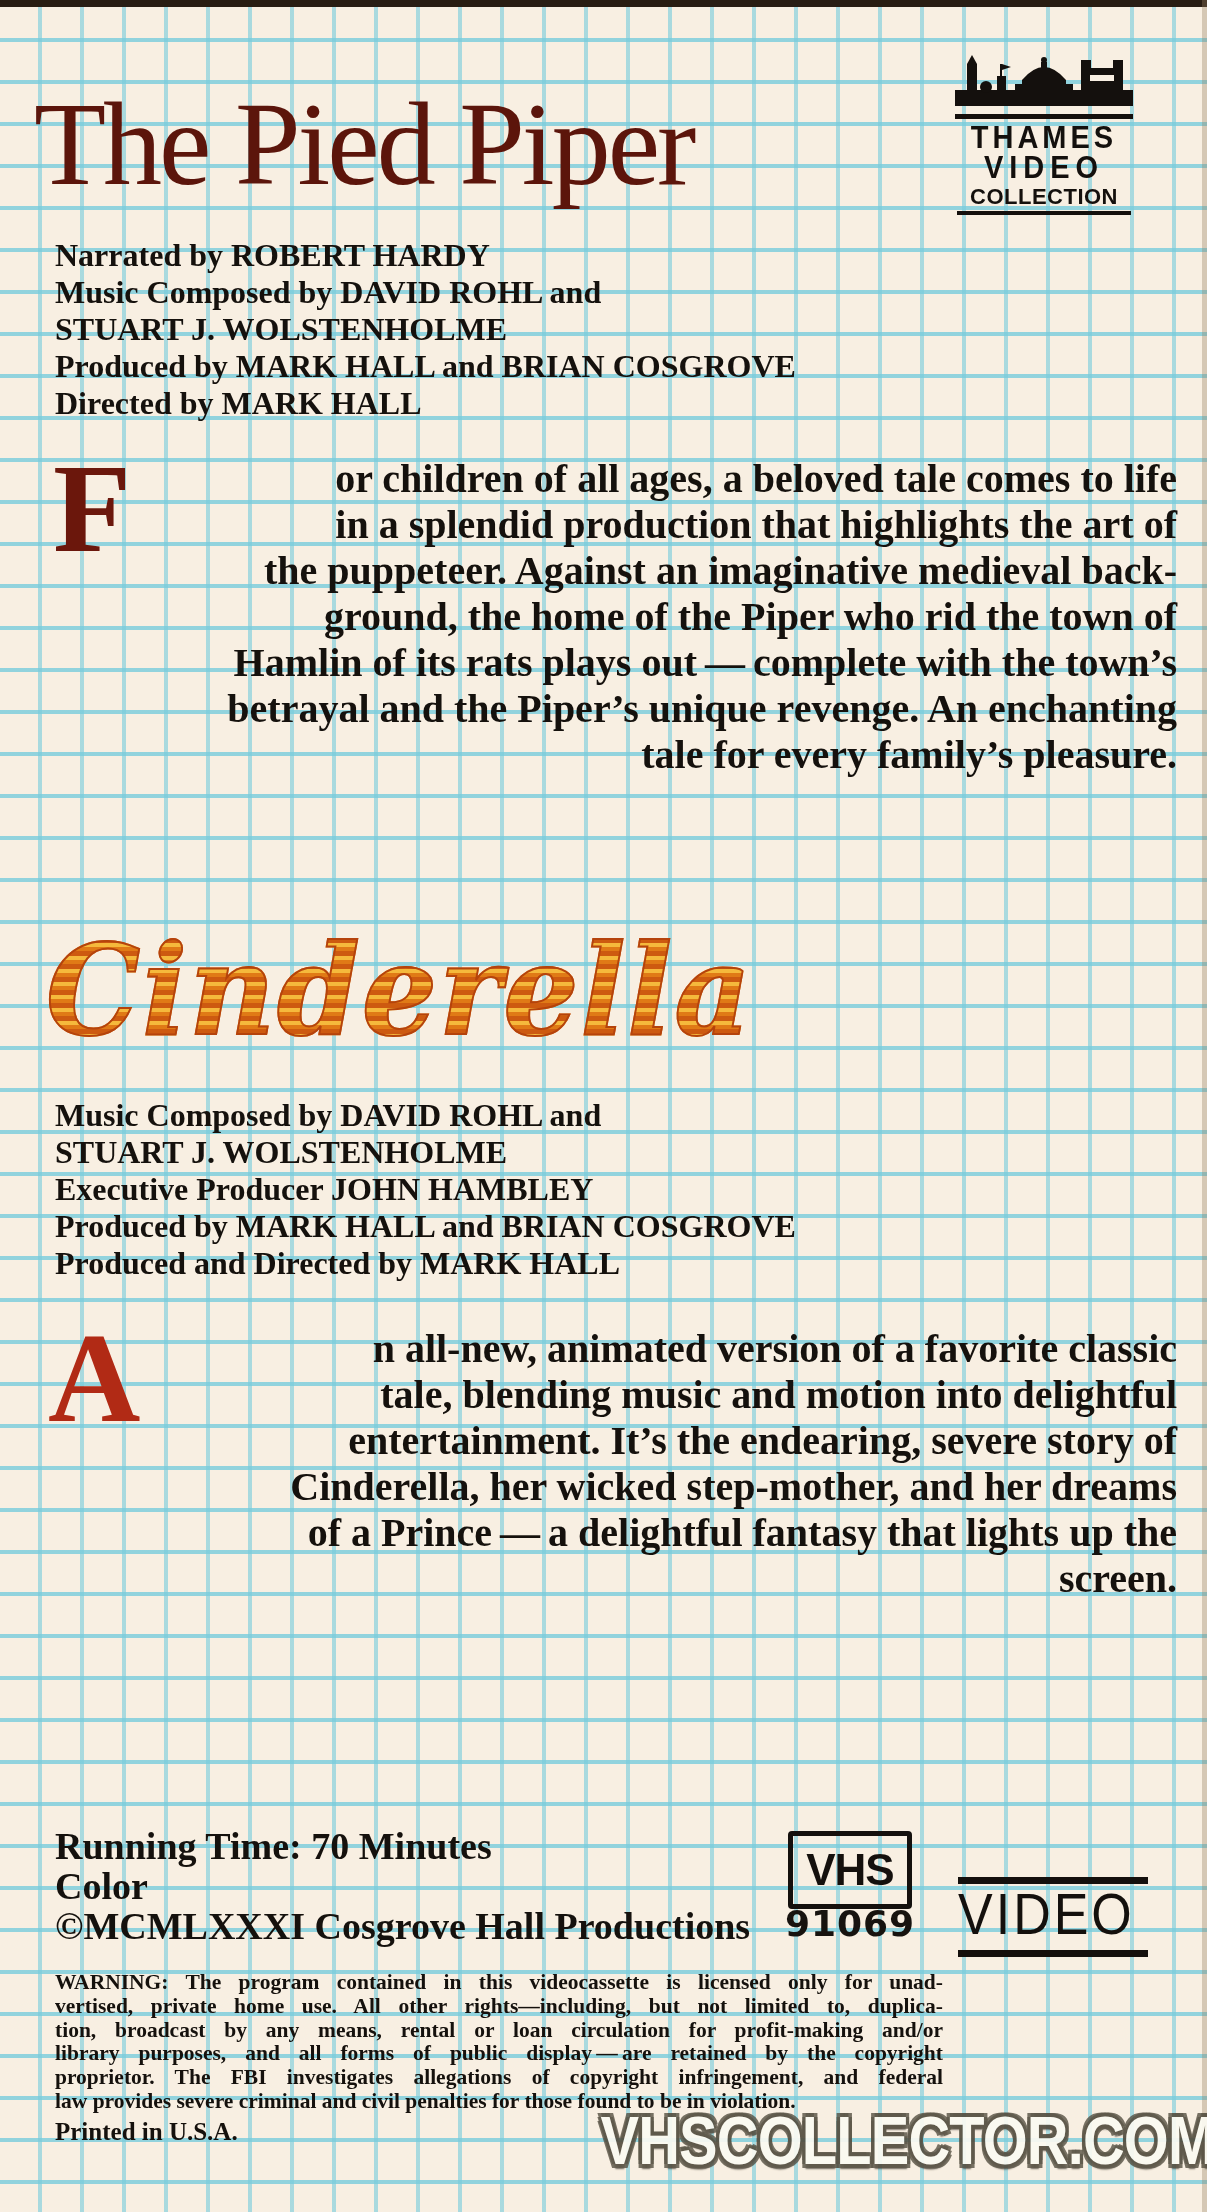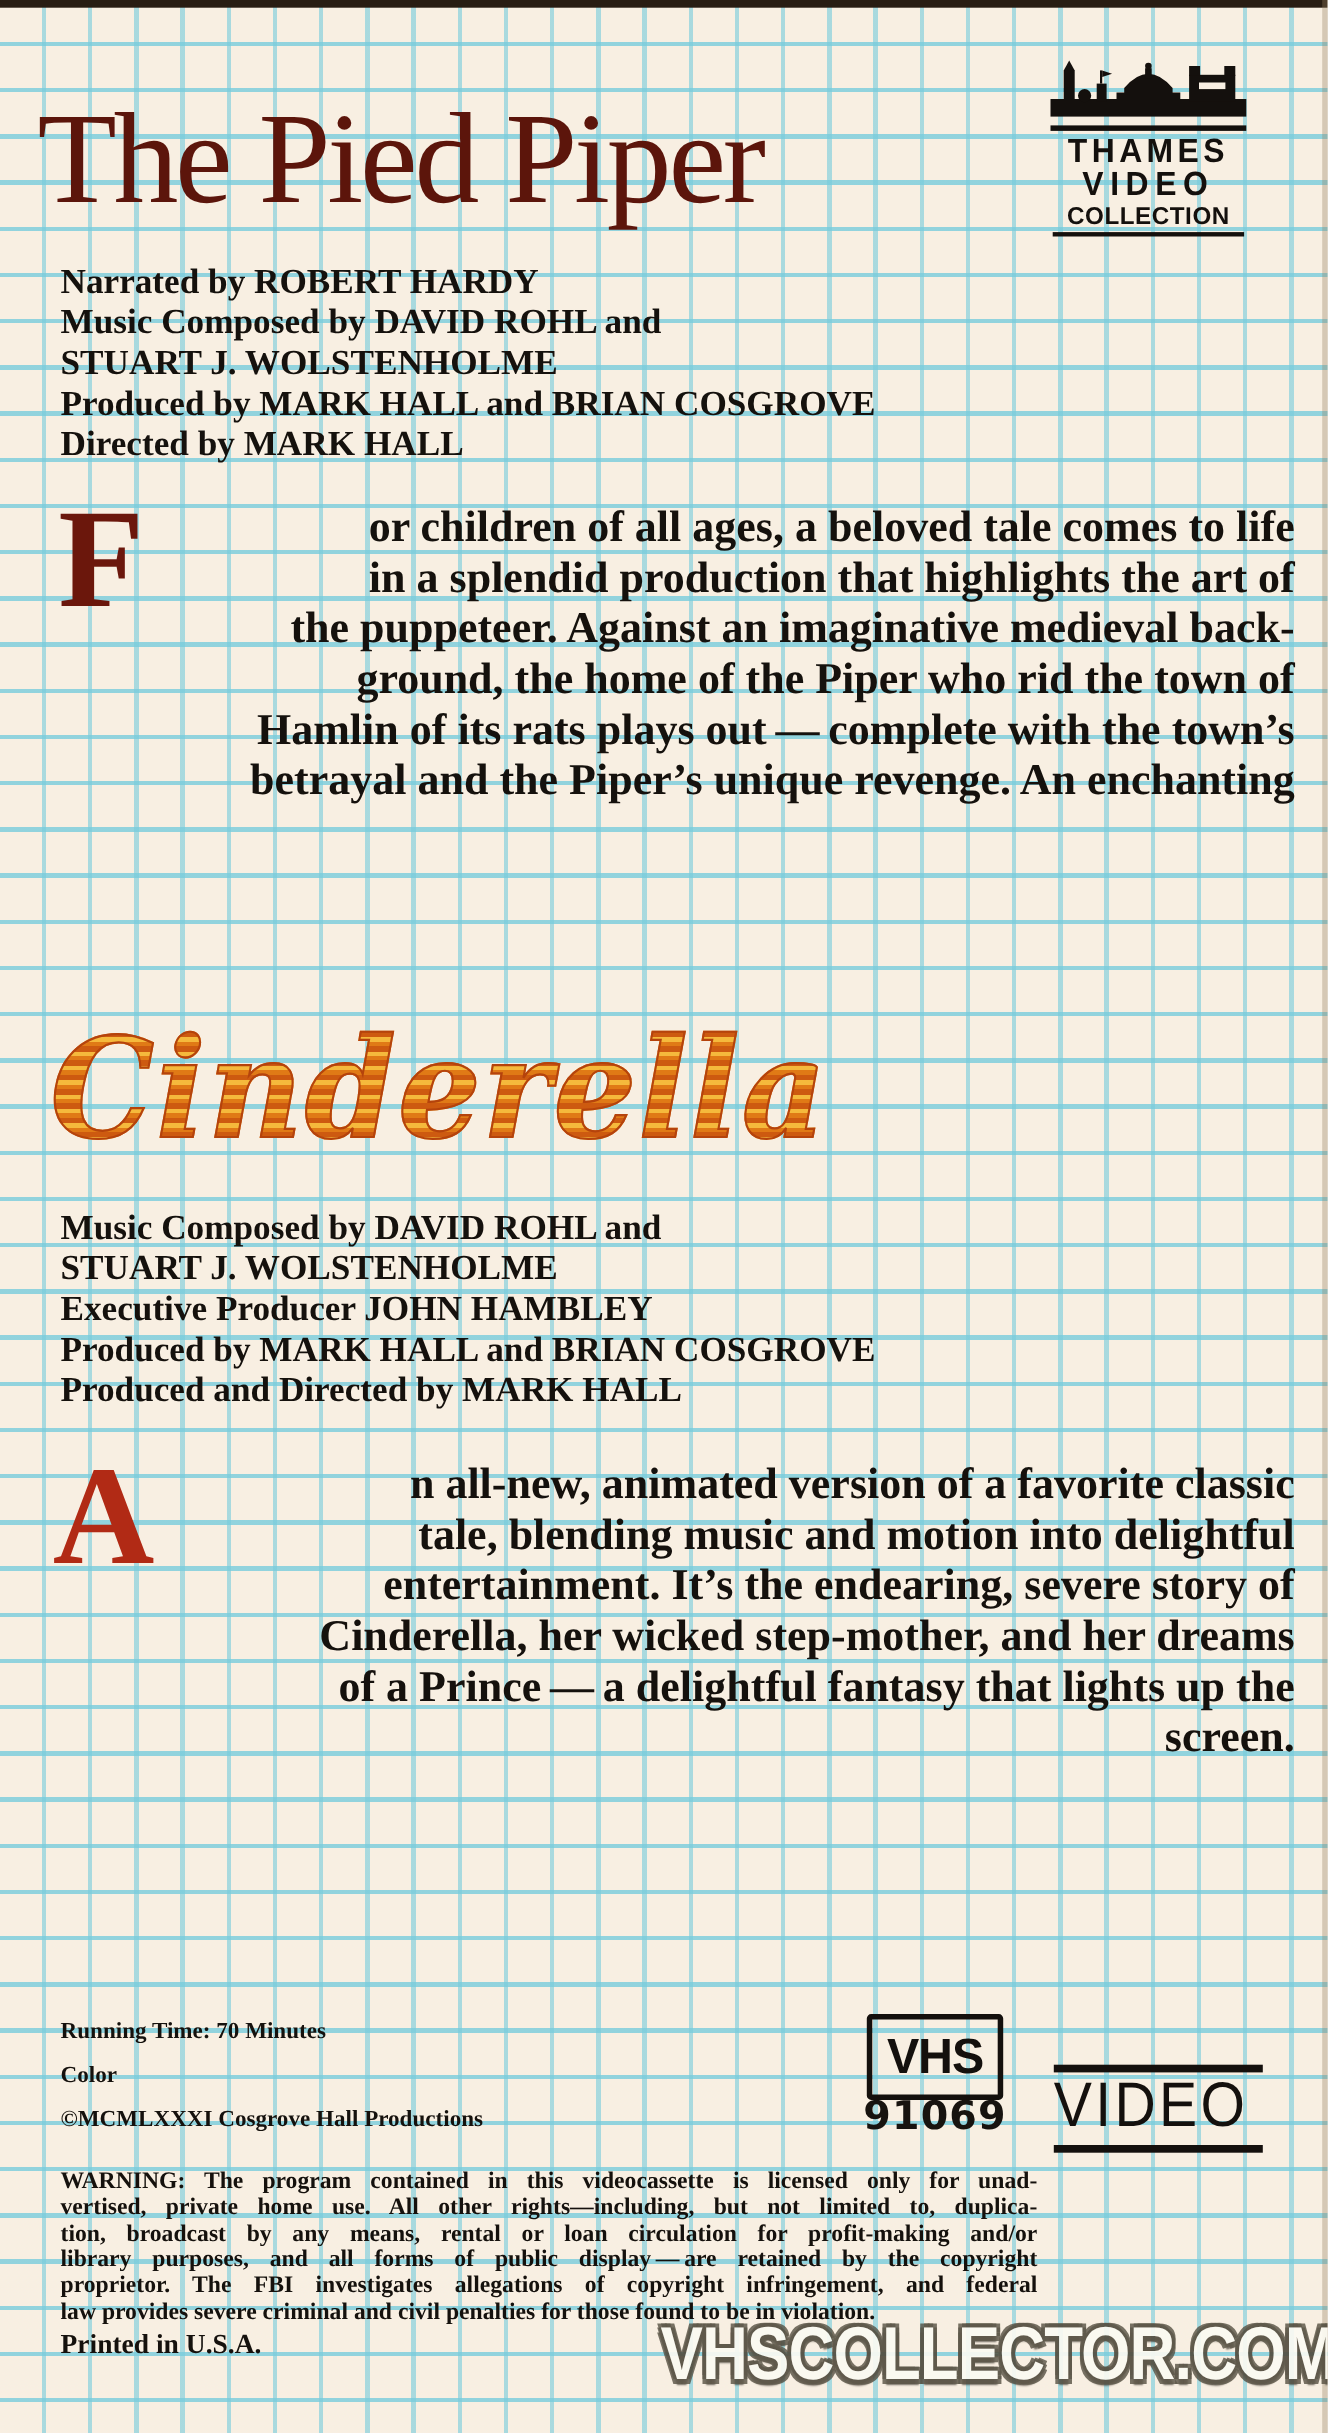--- a/index.html
+++ b/index.html
@@ -77,21 +77,21 @@
     -webkit-background-clip:text;background-clip:text;
     color:transparent;
     -webkit-text-stroke:2px #b5430c;
     transform:scaleX(0.94);transform-origin:left;
     white-space:nowrap;
   }
 
   
   .info{
     position:absolute;left:55px;top:1826px;
-    font-weight:bold;font-size:21px;line-height:40px;
+    font-weight:bold;font-size:38px;line-height:40px;
     white-space:nowrap;color:#15110d;
   }
   .vhs-box{
     position:absolute;left:788px;top:1831px;width:124px;height:78px;
     border:5px solid #14100d;border-radius:4px;box-sizing:border-box;
     display:flex;align-items:center;justify-content:center;
     background:transparent;
   }
   .vhs-text{
     font-family:"Liberation Sans", sans-serif;font-weight:900;
@@ -187,20 +187,21 @@
   </div>
 
   <div class="para para1">
     <span class="dropcap dropcap-f">F</span>
     <div class="pline">or children of all ages, a beloved tale comes to life</div>
     <div class="pline">in a splendid production that highlights the art of</div>
     <div class="pline">the puppeteer. Against an imaginative medieval back-</div>
     <div class="pline">ground, the home of the Piper who rid the town of</div>
     <div class="pline">Hamlin of its rats plays out — complete with the town’s</div>
     <div class="pline">betrayal and the Piper’s unique revenge. An enchanting</div>
+    <div class="pline">tale for every family’s pleasure.</div>
   </div>
 
   <div class="cinderella-title">Cinderella</div>
 
   <div class="credits credits2">
     <div>Music Composed by DAVID ROHL and</div>
     <div>STUART J. WOLSTENHOLME</div>
     <div>Executive Producer JOHN HAMBLEY</div>
     <div>Produced by MARK HALL and BRIAN COSGROVE</div>
     <div>Produced and Directed by MARK HALL</div>

